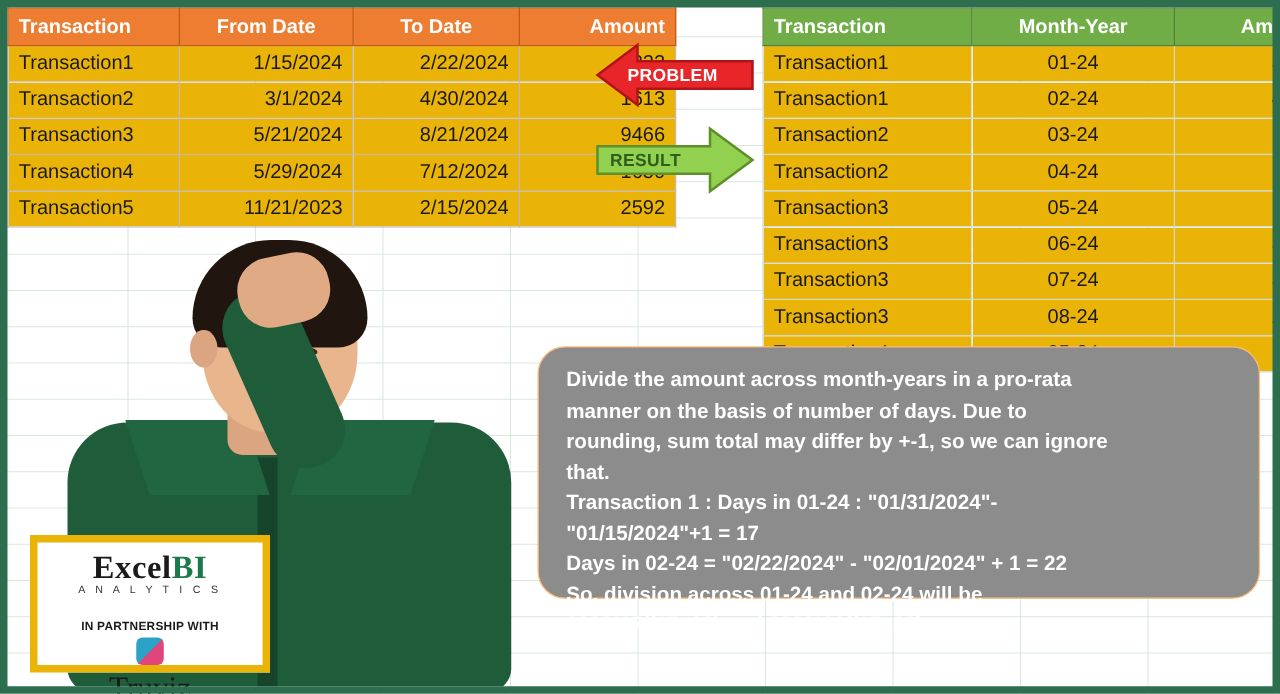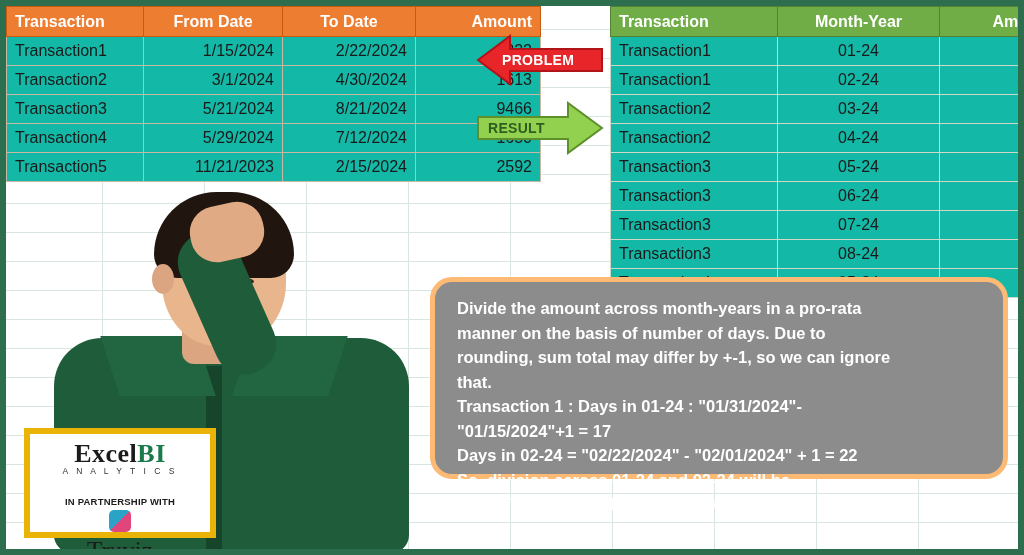--- a/index.html
+++ b/index.html
@@ -57,21 +57,21 @@
     padding: 3px 8px;
     height: 23px;
     font-size: 16px;
   }
   .tbl-problem th { background: #ed7d31; border: 1px solid #c55a11; }
   .tbl-result th  { background: #70ad47; border: 1px solid #548235; }
   td {
     padding: 3px 8px;
     height: 22px;
     border: 1px solid #c8b9a6;
-    background: #14b8a6;
+    background: #eab308;
     font-size: 16px;
     white-space: nowrap;
     overflow: hidden;
   }
   .tbl-result td { border: 1px solid #cfd9c6; }
   .c-left   { text-align: left; }
   .c-right  { text-align: right; }
   .c-center { text-align: center; }
 
   .tbl-problem th:nth-child(1){ width: 120px; text-align:left;}
@@ -98,21 +98,21 @@
   }
   .arrow-label.problem { left: 26px; top: 18px; }
   .arrow-label.result  { left: 12px; top: 20px; color: #2f5d1e; }
 
   
   .note {
     position: absolute;
     left: 430px; top: 277px;
     width: 578px; height: 202px;
     background: #8c8c8c;
-    border: 5px solid #fdba74;
+    border: 1px solid #fdba74;
     border-radius: 22px;
     box-sizing: border-box;
     padding: 14px 20px 10px 22px;
     color: #ffffff;
     font-weight: bold;
     font-size: 16.5px;
     line-height: 24.5px;
   }
   .note p { margin: 0; }
 

